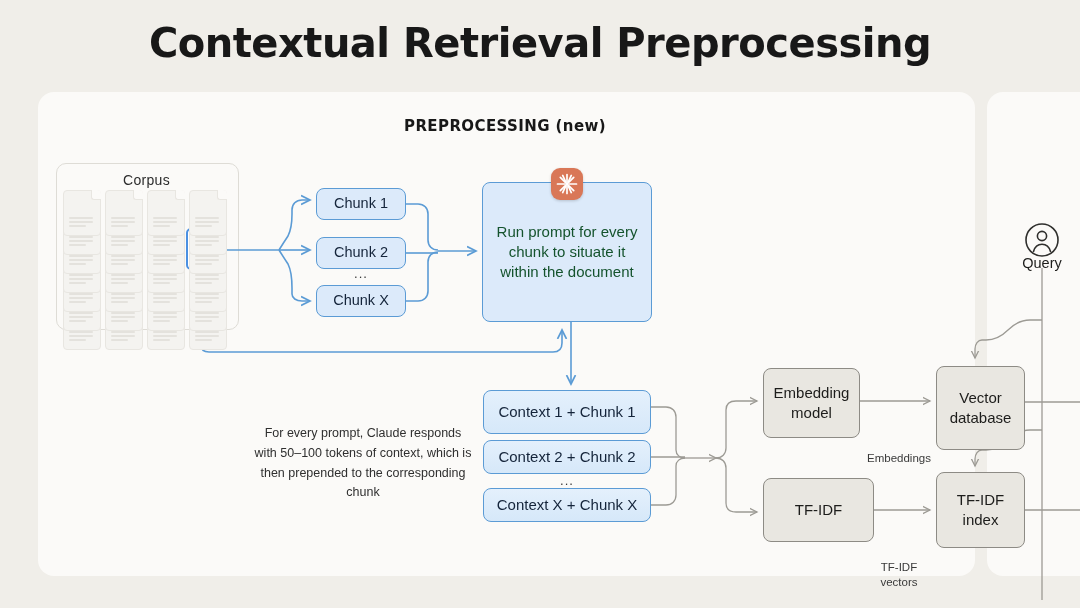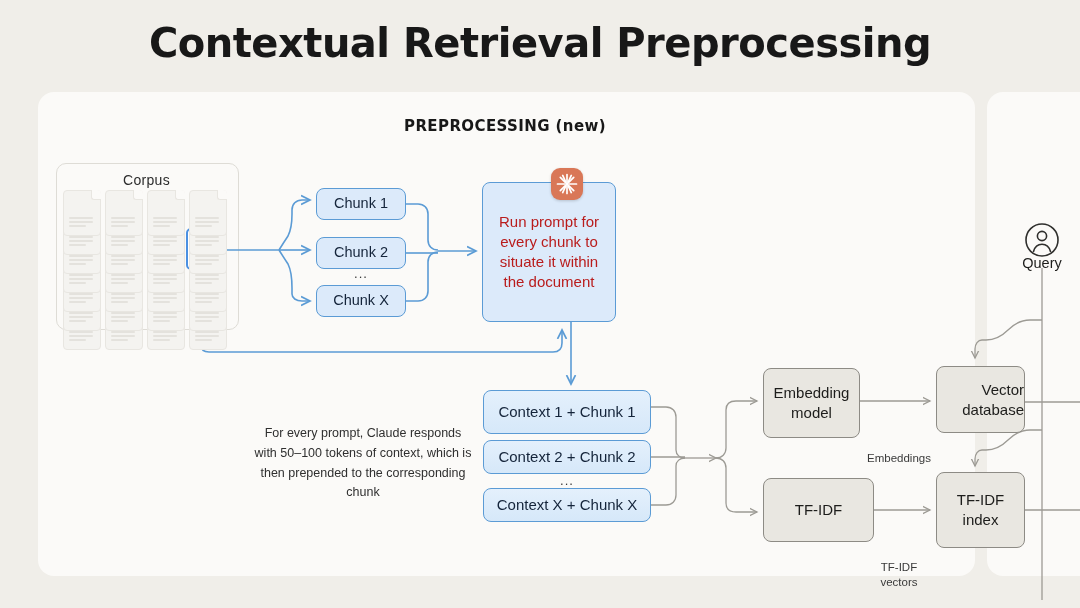--- a/index.html
+++ b/index.html
@@ -91,37 +91,37 @@
   #chunk2{left:316px;top:237px;width:90px;height:32px;}
   #chunkX{left:316px;top:285px;width:90px;height:32px;}
   .ellipsis{
     position:absolute;left:316px;top:267px;width:90px;text-align:center;
     font-size:13px;color:#3a3a3a;letter-spacing:1px;
   }
   #ellipsis-chunks{top:266px;}
   #ellipsis-context{left:483px;top:473px;width:168px;}
 
   #prompt-box{
-    left:482px;top:182px;width:134px;height:140px;
-    padding:0 12px;flex-direction:column;font-size:15px;color:#b91c1c;
+    left:482px;top:182px;width:170px;height:140px;
+    padding:0 12px;flex-direction:column;font-size:15px;color:#14532d;
   }
 
   #anthropic-badge{
     position:absolute;left:551px;top:168px;width:32px;height:32px;
     background:#d97757;border-radius:9px;z-index:6;
     box-shadow:0 1px 3px rgba(0,0,0,.18);
   }
 
   #ctx1{left:483px;top:390px;width:168px;height:44px;}
   #ctx2{left:483px;top:440px;width:168px;height:34px;}
   #ctxX{left:483px;top:488px;width:168px;height:34px;}
 
   #embedding-model{left:763px;top:368px;width:97px;height:70px;flex-direction:column;}
   #tfidf{left:763px;top:478px;width:111px;height:64px;}
-  #vector-db{left:936px;top:366px;width:89px;height:67px;flex-direction:column;text-align:right;}
+  #vector-db{left:936px;top:366px;width:89px;height:84px;flex-direction:column;}
   #tfidf-index{left:936px;top:472px;width:89px;height:76px;flex-direction:column;}
 
   
   #caption{
     position:absolute;left:253px;top:424px;width:220px;text-align:center;
     font-size:12.5px;line-height:1.58;color:#2f2f2f;
   }
 
   
   .edge-label{position:absolute;font-size:11.5px;color:#3a3a3a;text-align:center;line-height:1.3;margin-top:47px;}

